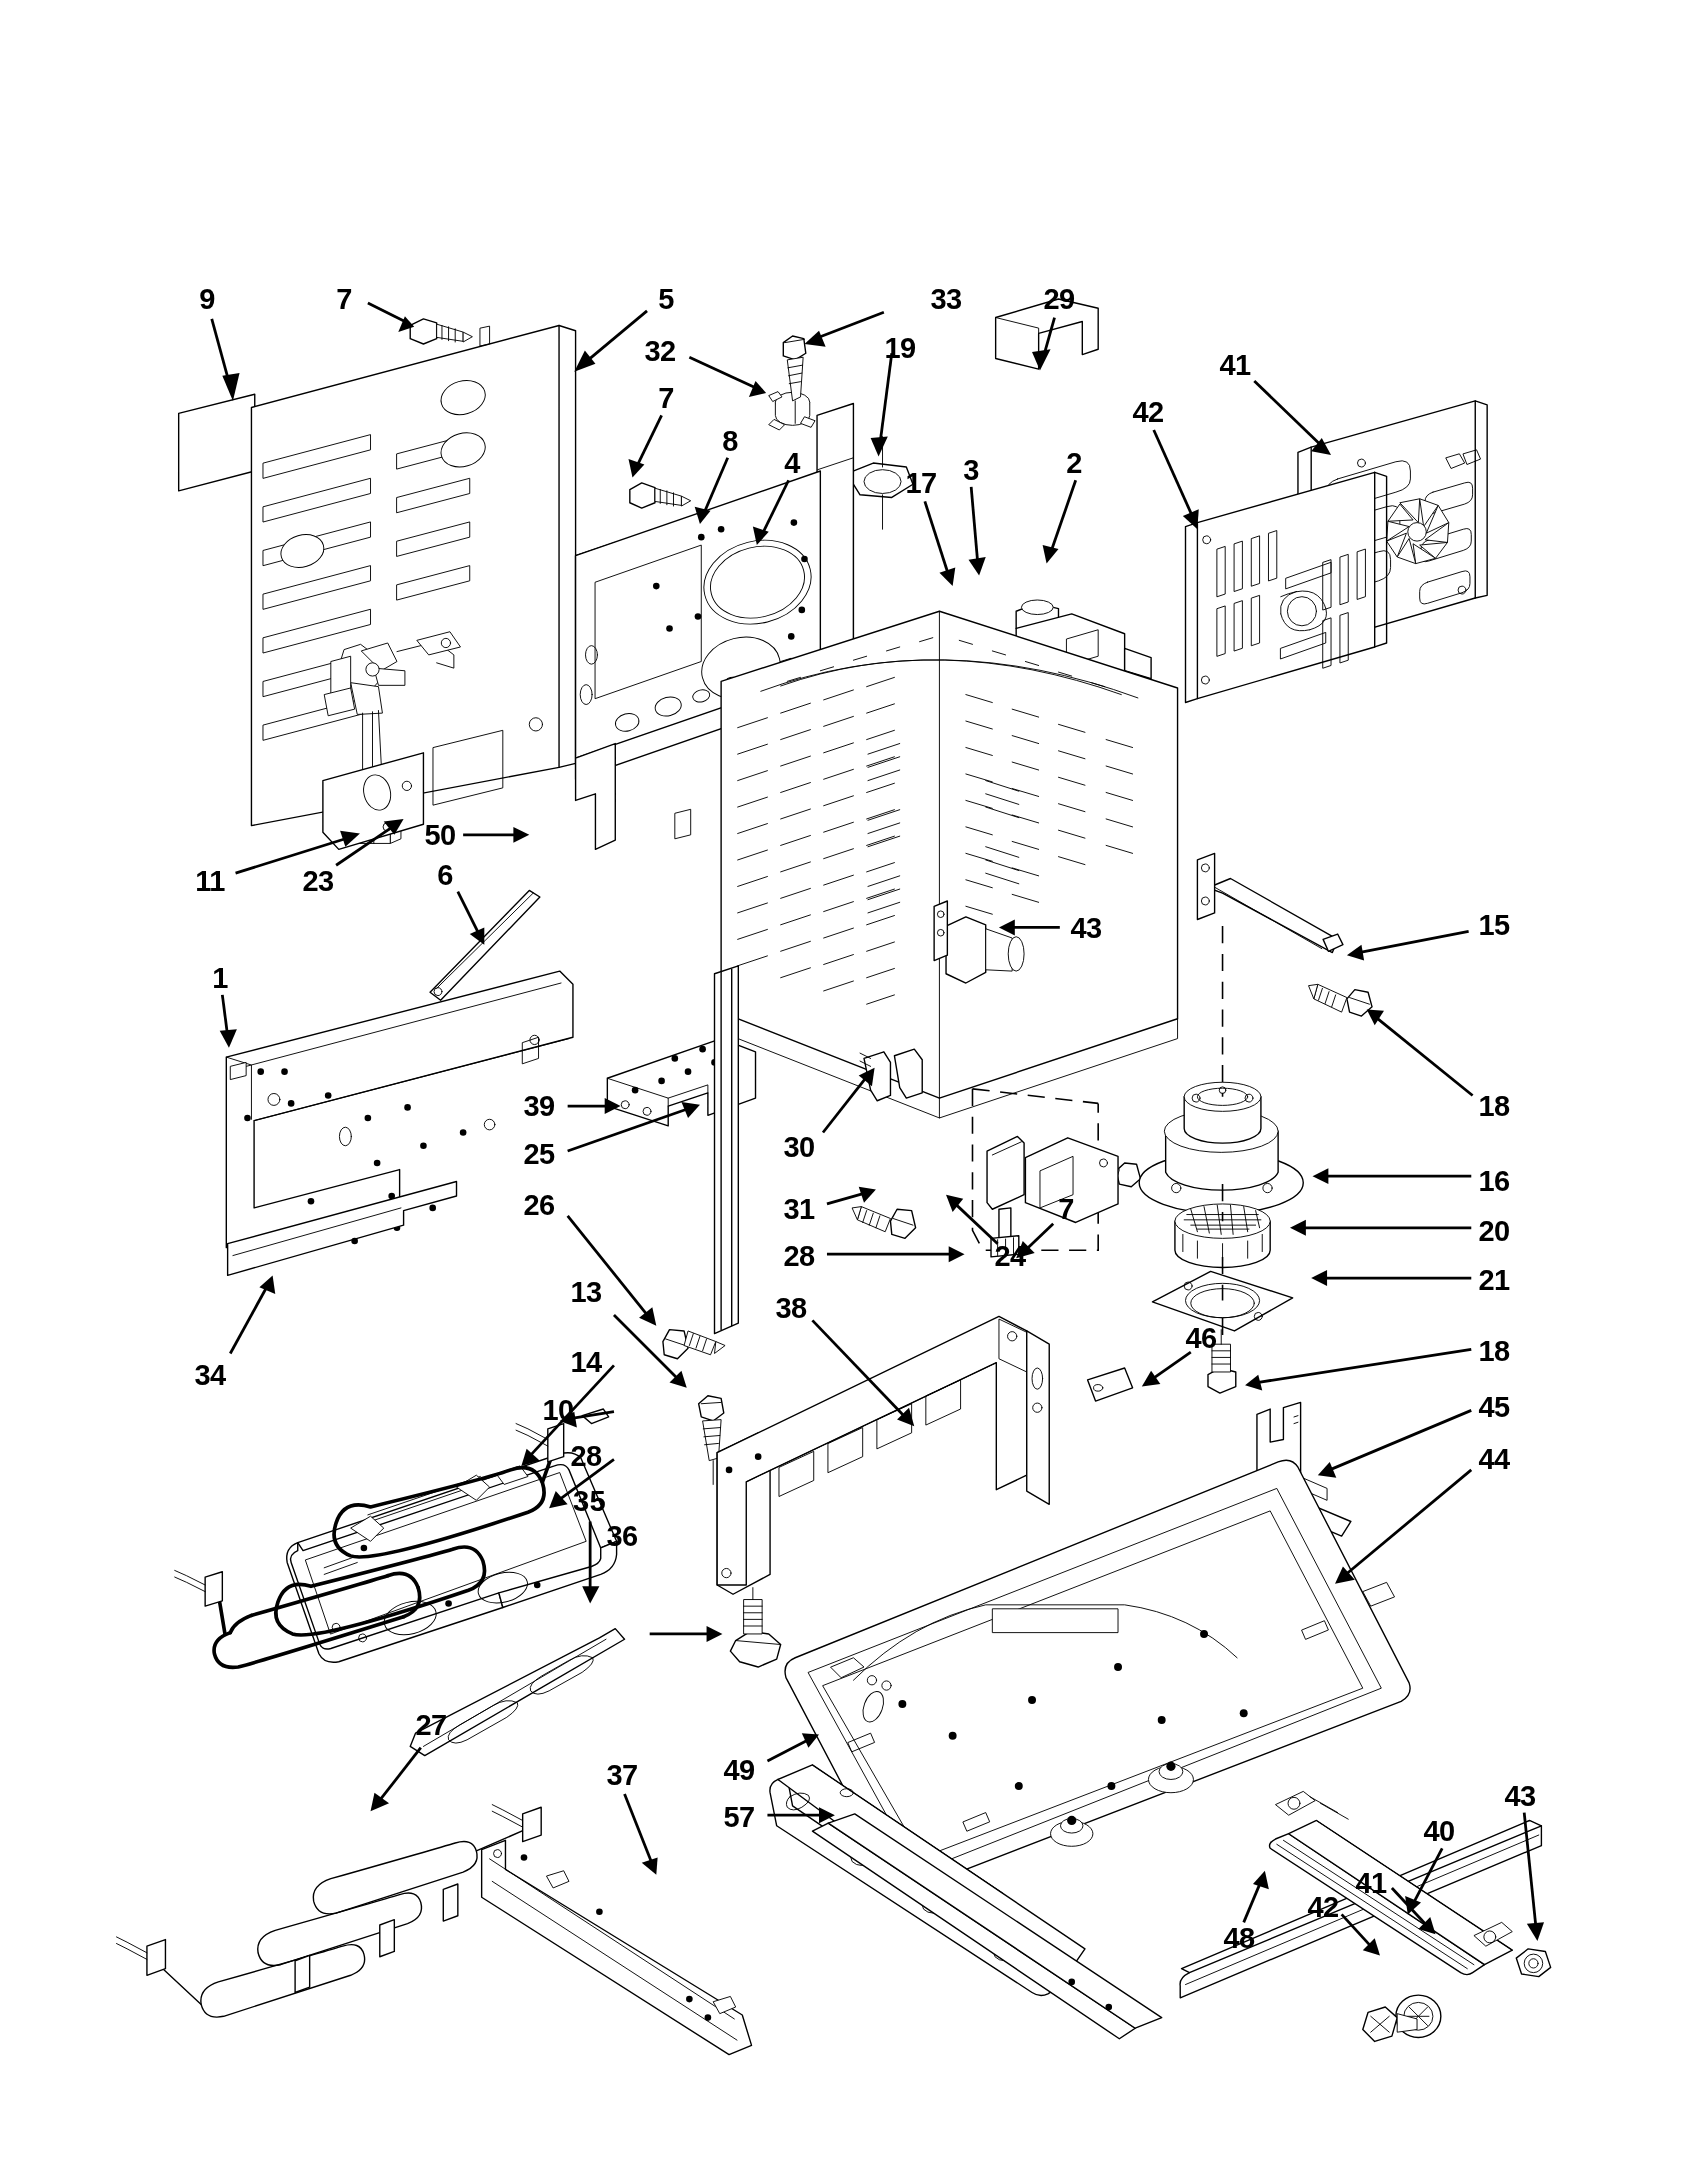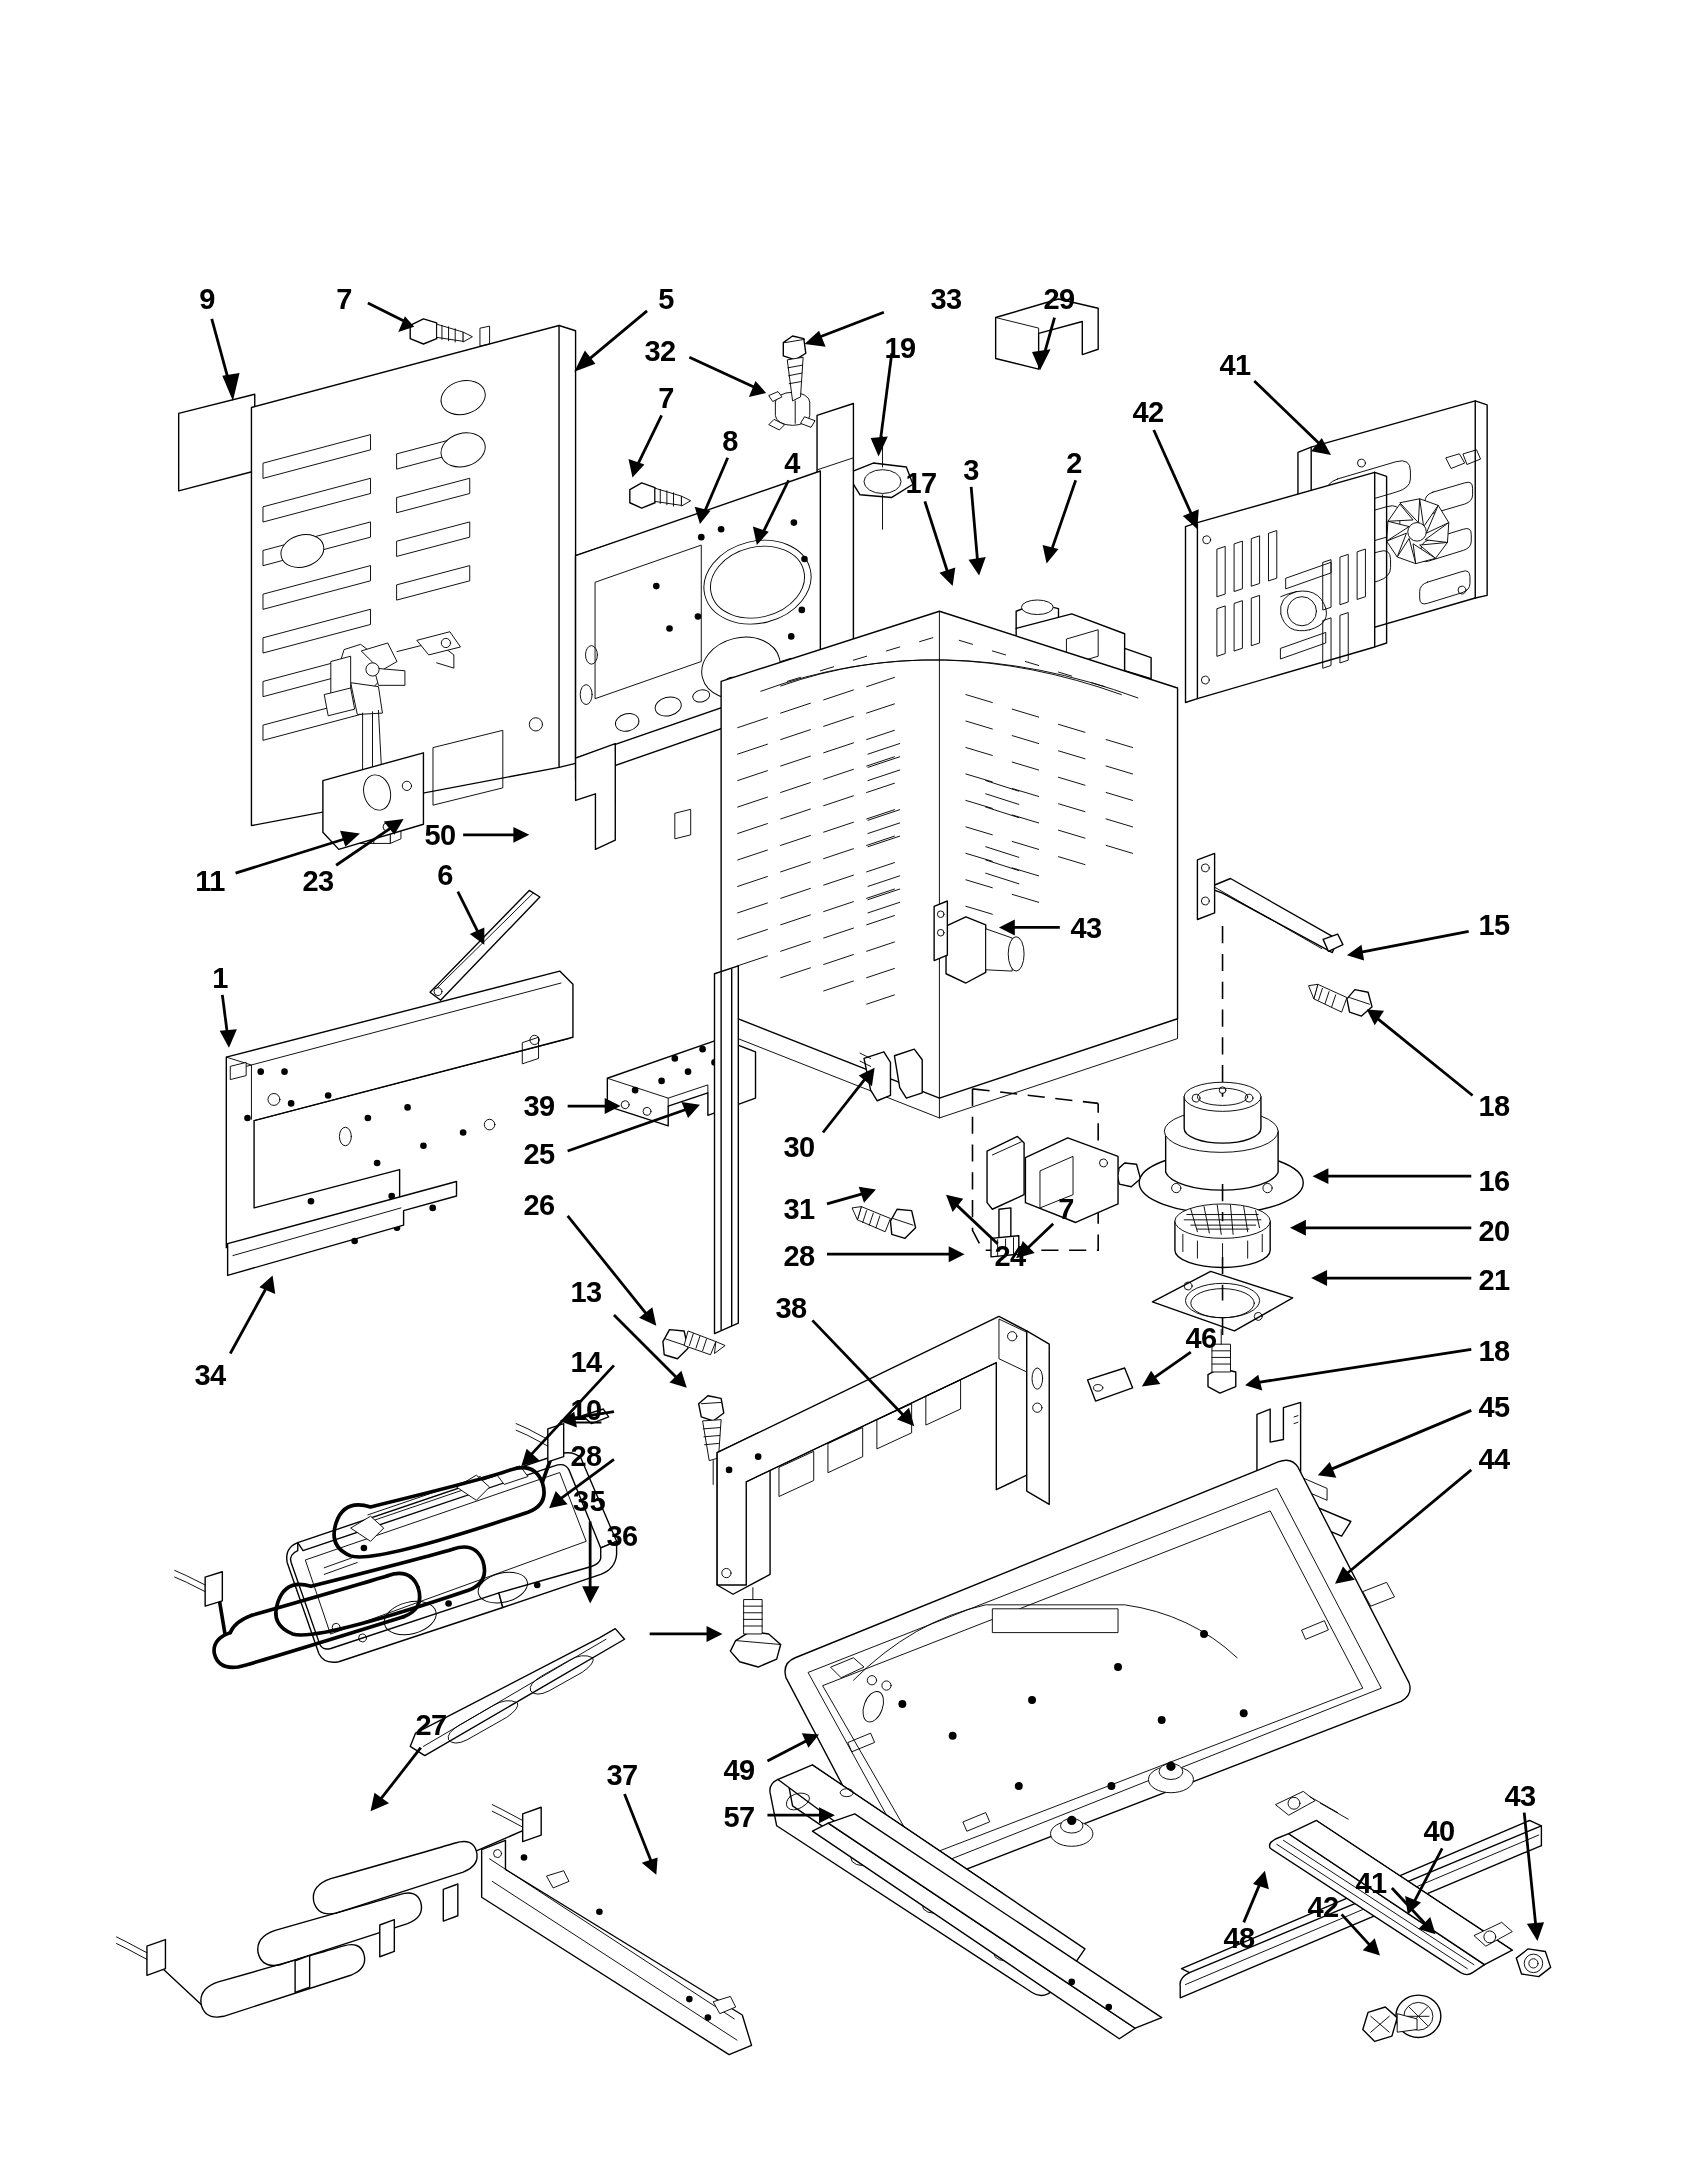--- a/index.html
+++ b/index.html
@@ -900,21 +900,21 @@
       <div class="callout" style="left: 799px; top: 1209px;">31</div>
       <div class="callout" style="left: 799px; top: 1256px;">28</div>
       <div class="callout" style="left: 1010px; top: 1256px;">24</div>
       <div class="callout" style="left: 1066px; top: 1209px;">7</div>
       <div class="callout" style="left: 1494px; top: 1181px;">16</div>
       <div class="callout" style="left: 1494px; top: 1231px;">20</div>
       <div class="callout" style="left: 1494px; top: 1280px;">21</div>
       <div class="callout" style="left: 210px; top: 1375px;">34</div>
       <div class="callout" style="left: 586px; top: 1292px;">13</div>
       <div class="callout" style="left: 586px; top: 1362px;">14</div>
-      <div class="callout" style="left: 586px; top: 1410px; text-decoration: underline;">10</div>
+      <div class="callout" style="left: 558px; top: 1410px;">10</div>
       <div class="callout" style="left: 586px; top: 1456px;">28</div>
       <div class="callout" style="left: 589px; top: 1503px; font-family: Liberation Mono, monospace;">35</div>
       <div class="callout" style="left: 791px; top: 1308px;">38</div>
       <div class="callout" style="left: 1201px; top: 1338px;">46</div>
       <div class="callout" style="left: 1494px; top: 1351px;">18</div>
       <div class="callout" style="left: 1494px; top: 1407px;">45</div>
       <div class="callout" style="left: 1494px; top: 1459px;">44</div>
       <div class="callout" style="left: 622px; top: 1536px;">36</div>
       <div class="callout" style="left: 431px; top: 1725px;">27</div>
       <div class="callout" style="left: 622px; top: 1775px;">37</div>

